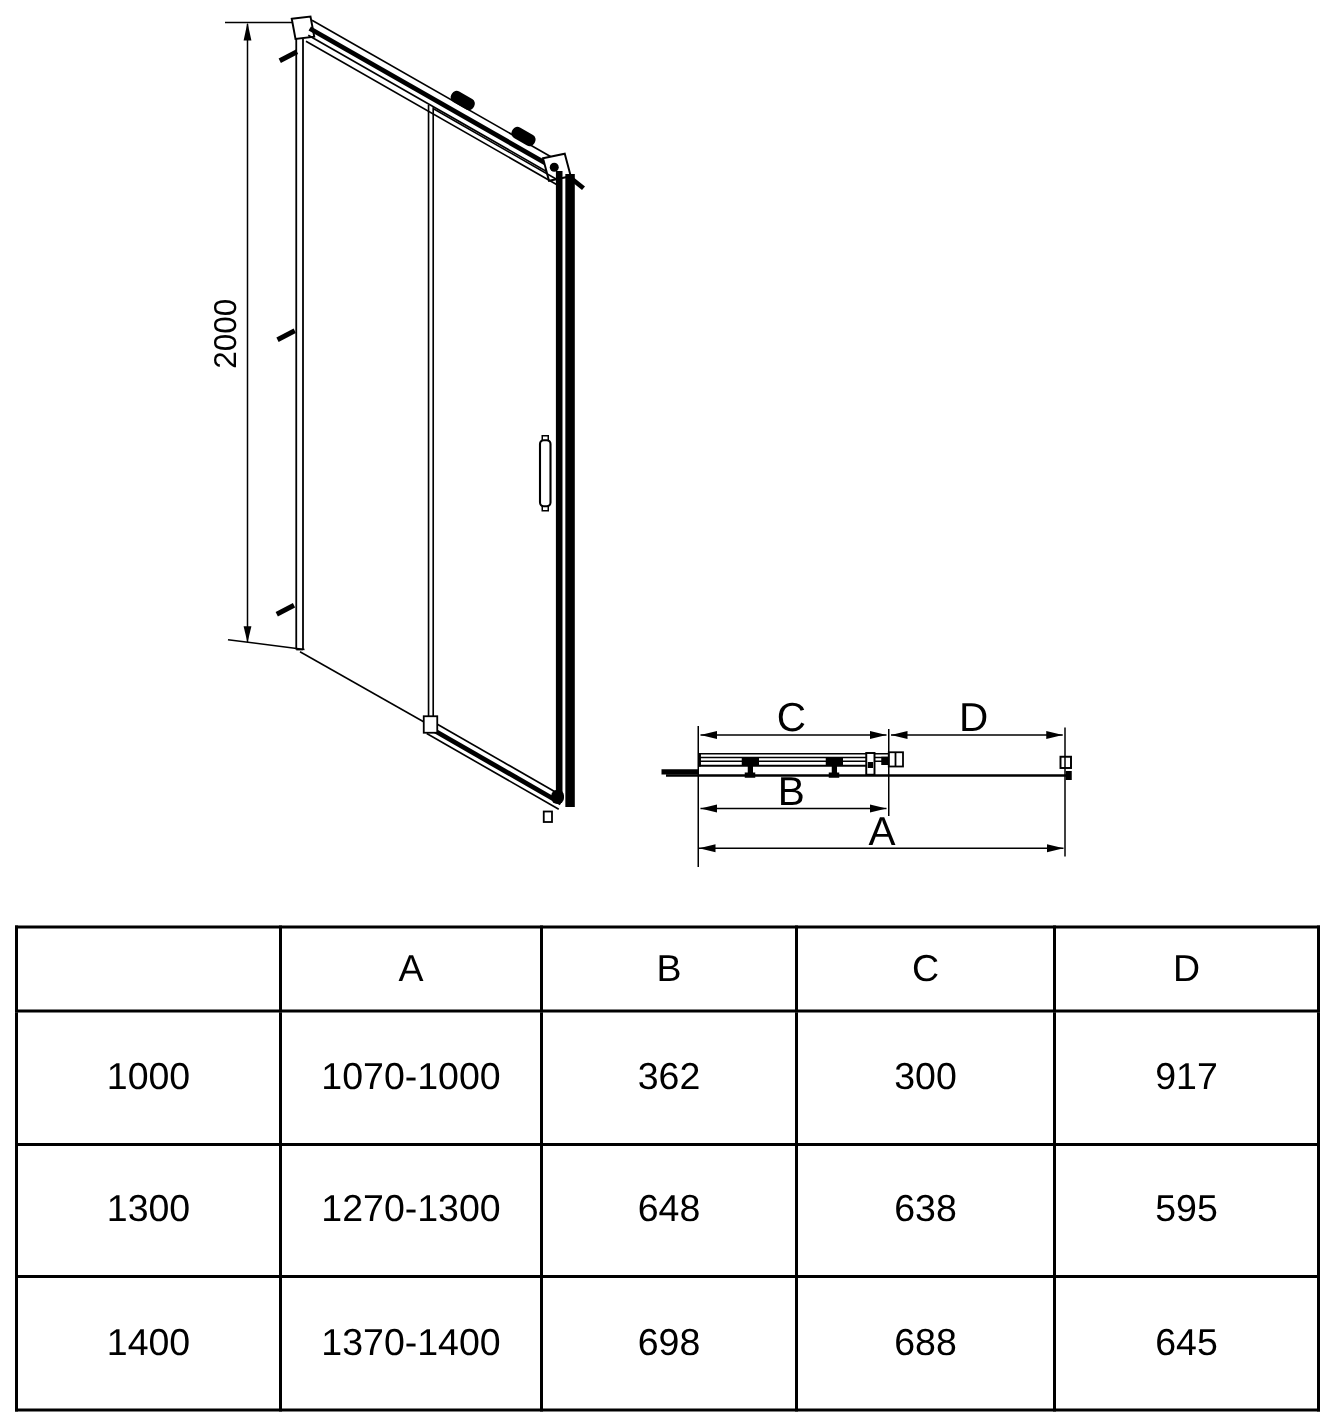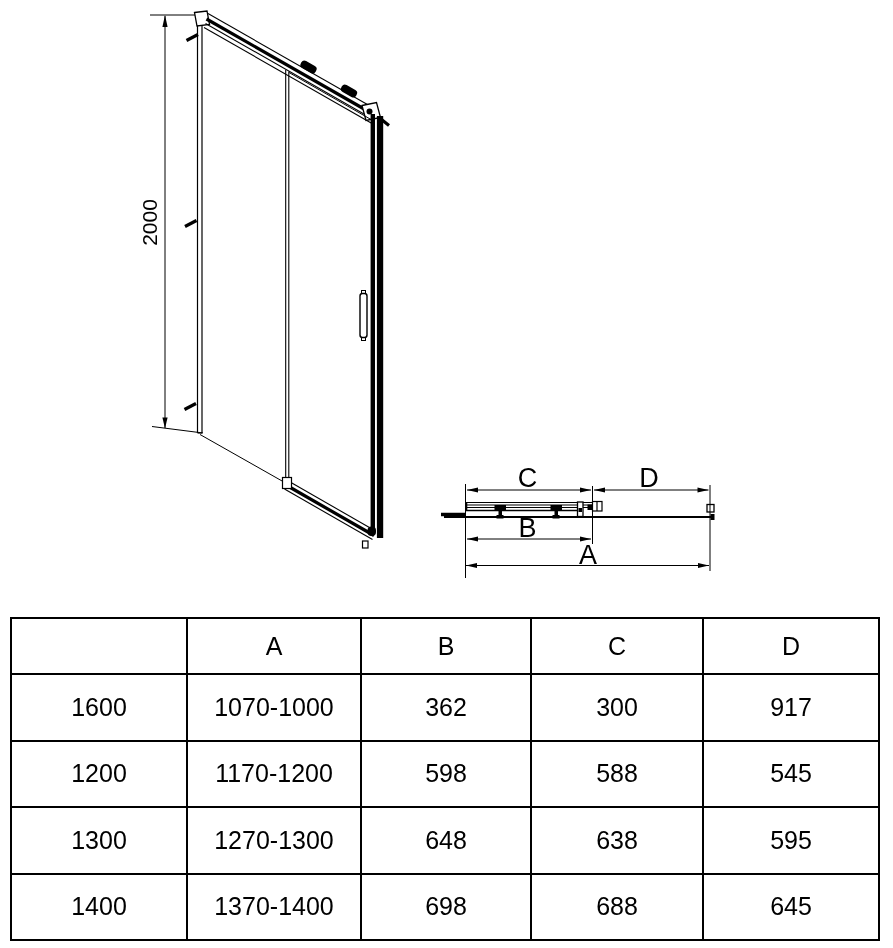--- a/index.html
+++ b/index.html
@@ -191,32 +191,25 @@
       <tr>
         <th></th>
         <th>A</th>
         <th>B</th>
         <th>C</th>
         <th>D</th>
       </tr>
     </thead>
     <tbody>
       <tr>
-        <td>1600</td>
+        <td>1000</td>
         <td>1070-1000</td>
         <td>362</td>
         <td>300</td>
         <td>917</td>
-      </tr>
-      <tr>
-        <td>1200</td>
-        <td>1170-1200</td>
-        <td>598</td>
-        <td>588</td>
-        <td>545</td>
       </tr>
       <tr>
         <td>1300</td>
         <td>1270-1300</td>
         <td>648</td>
         <td>638</td>
         <td>595</td>
       </tr>
       <tr>
         <td>1400</td>

